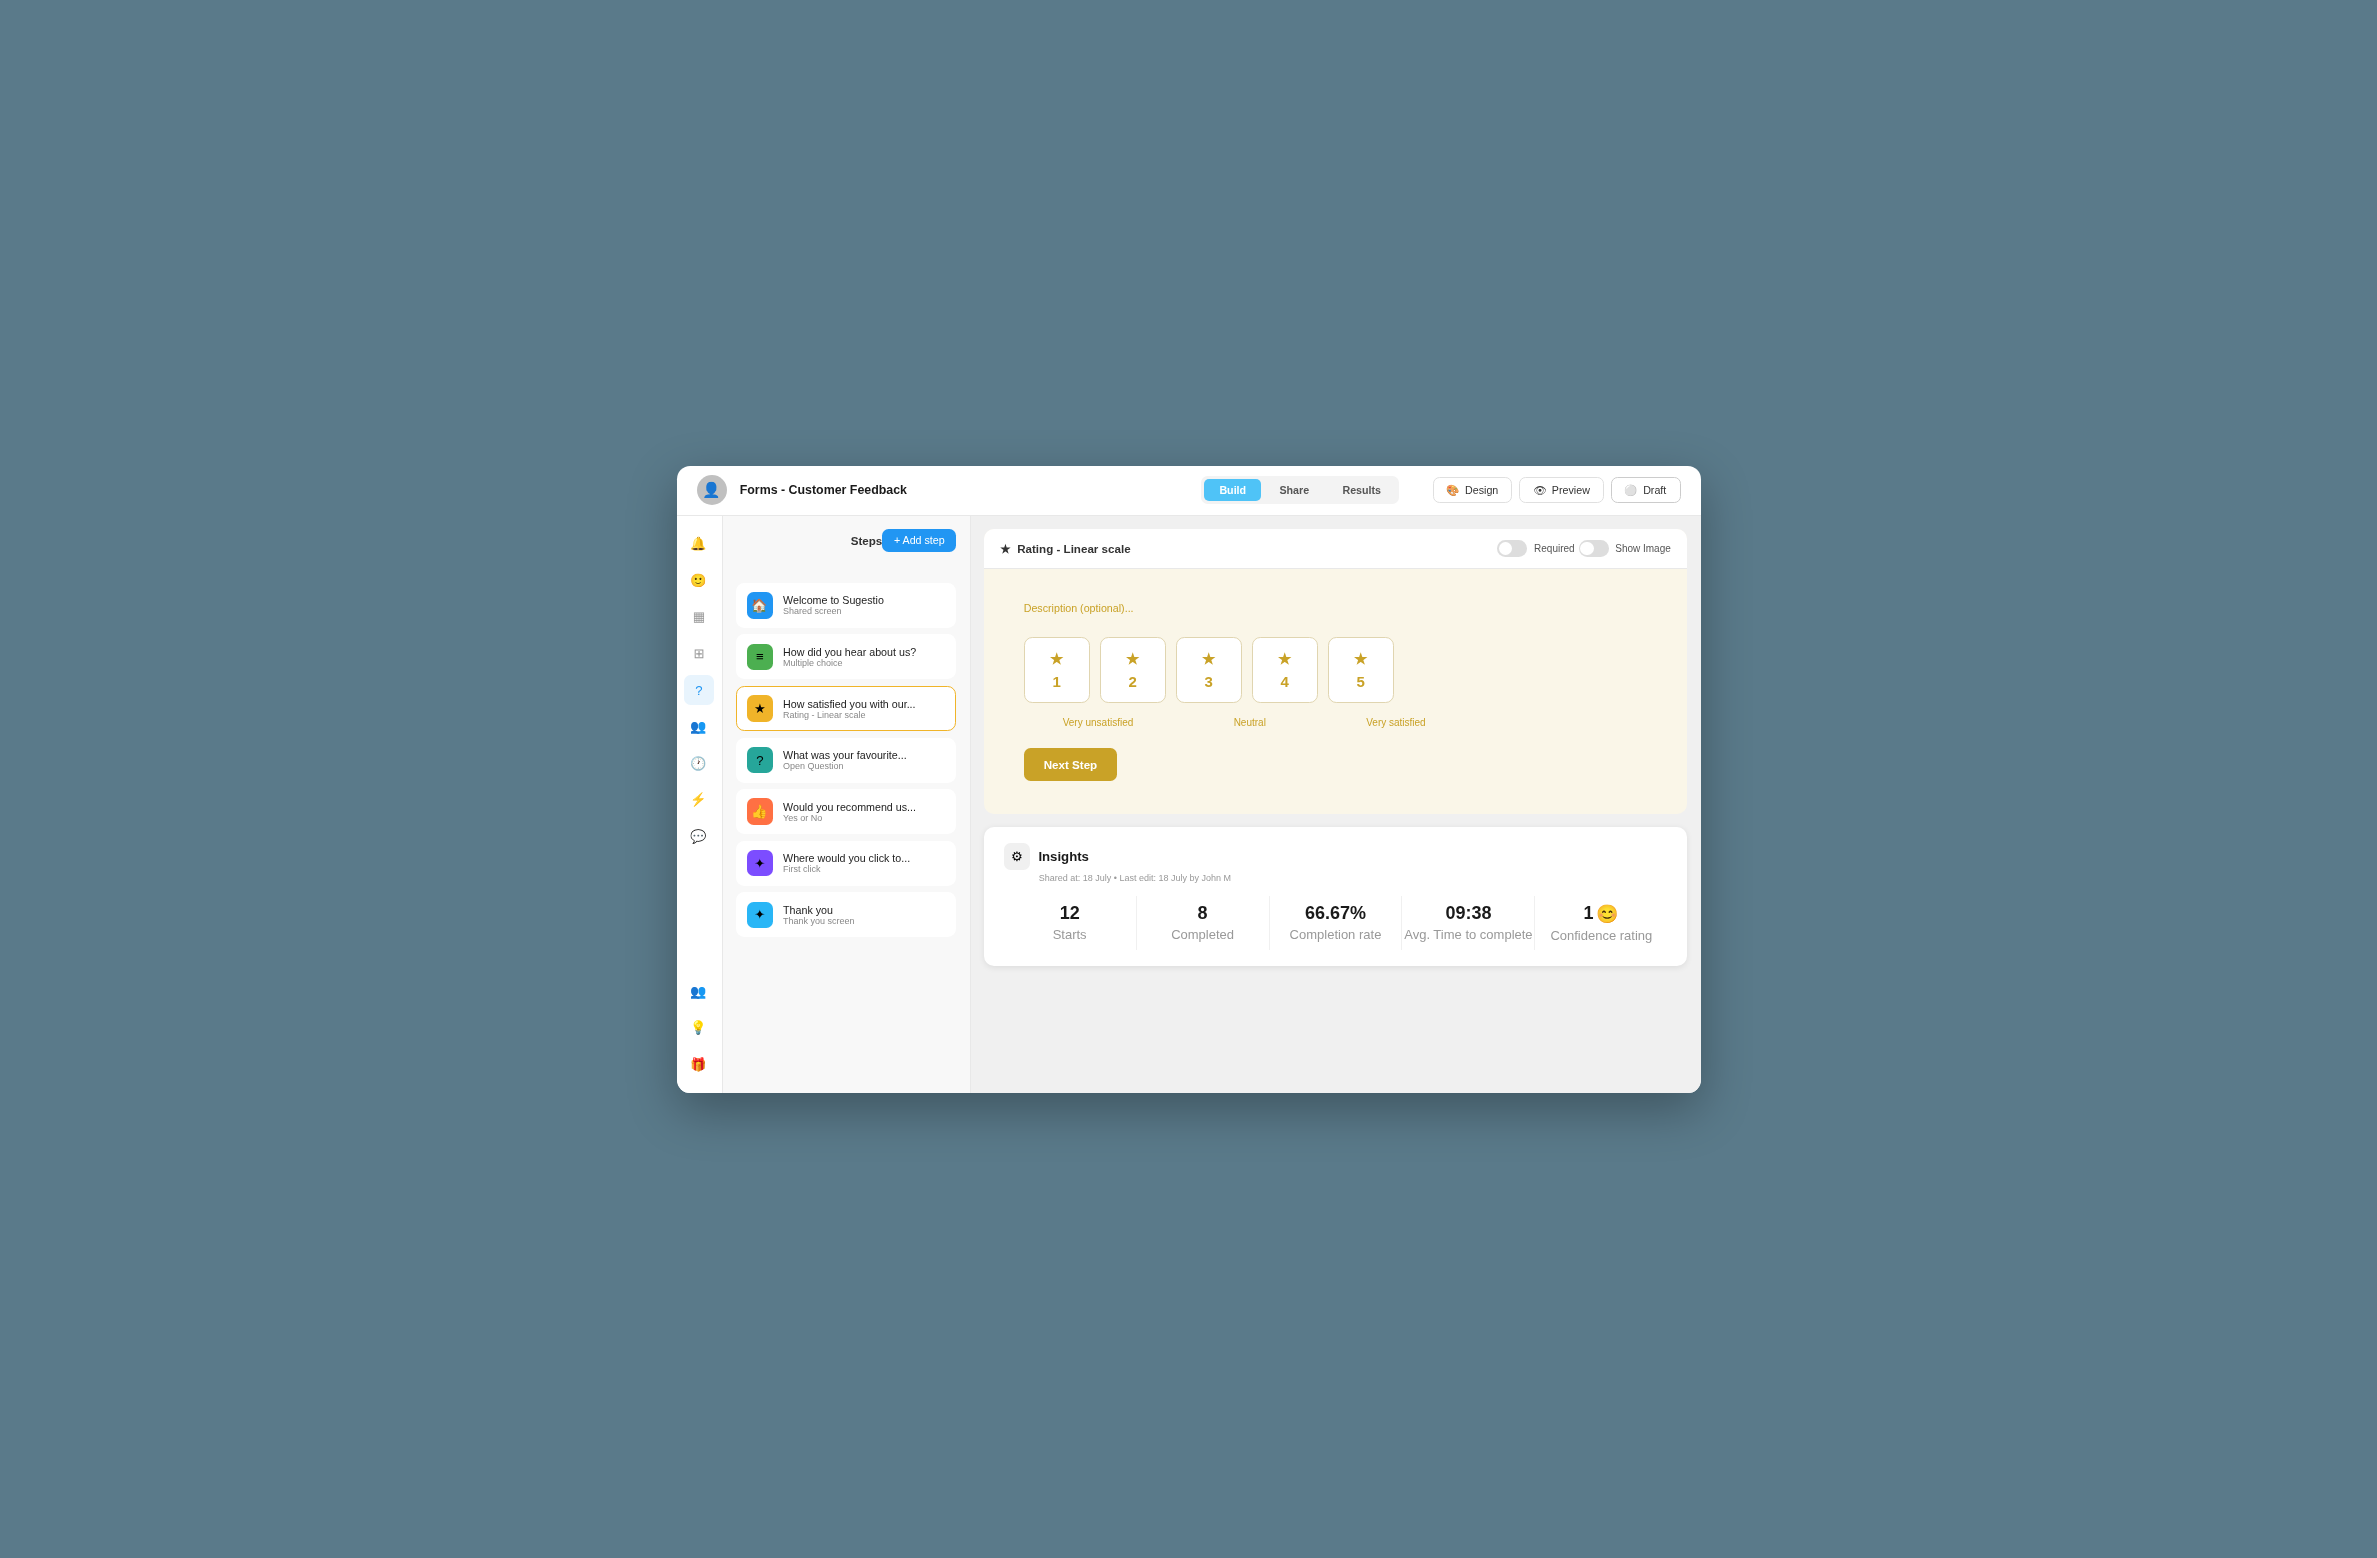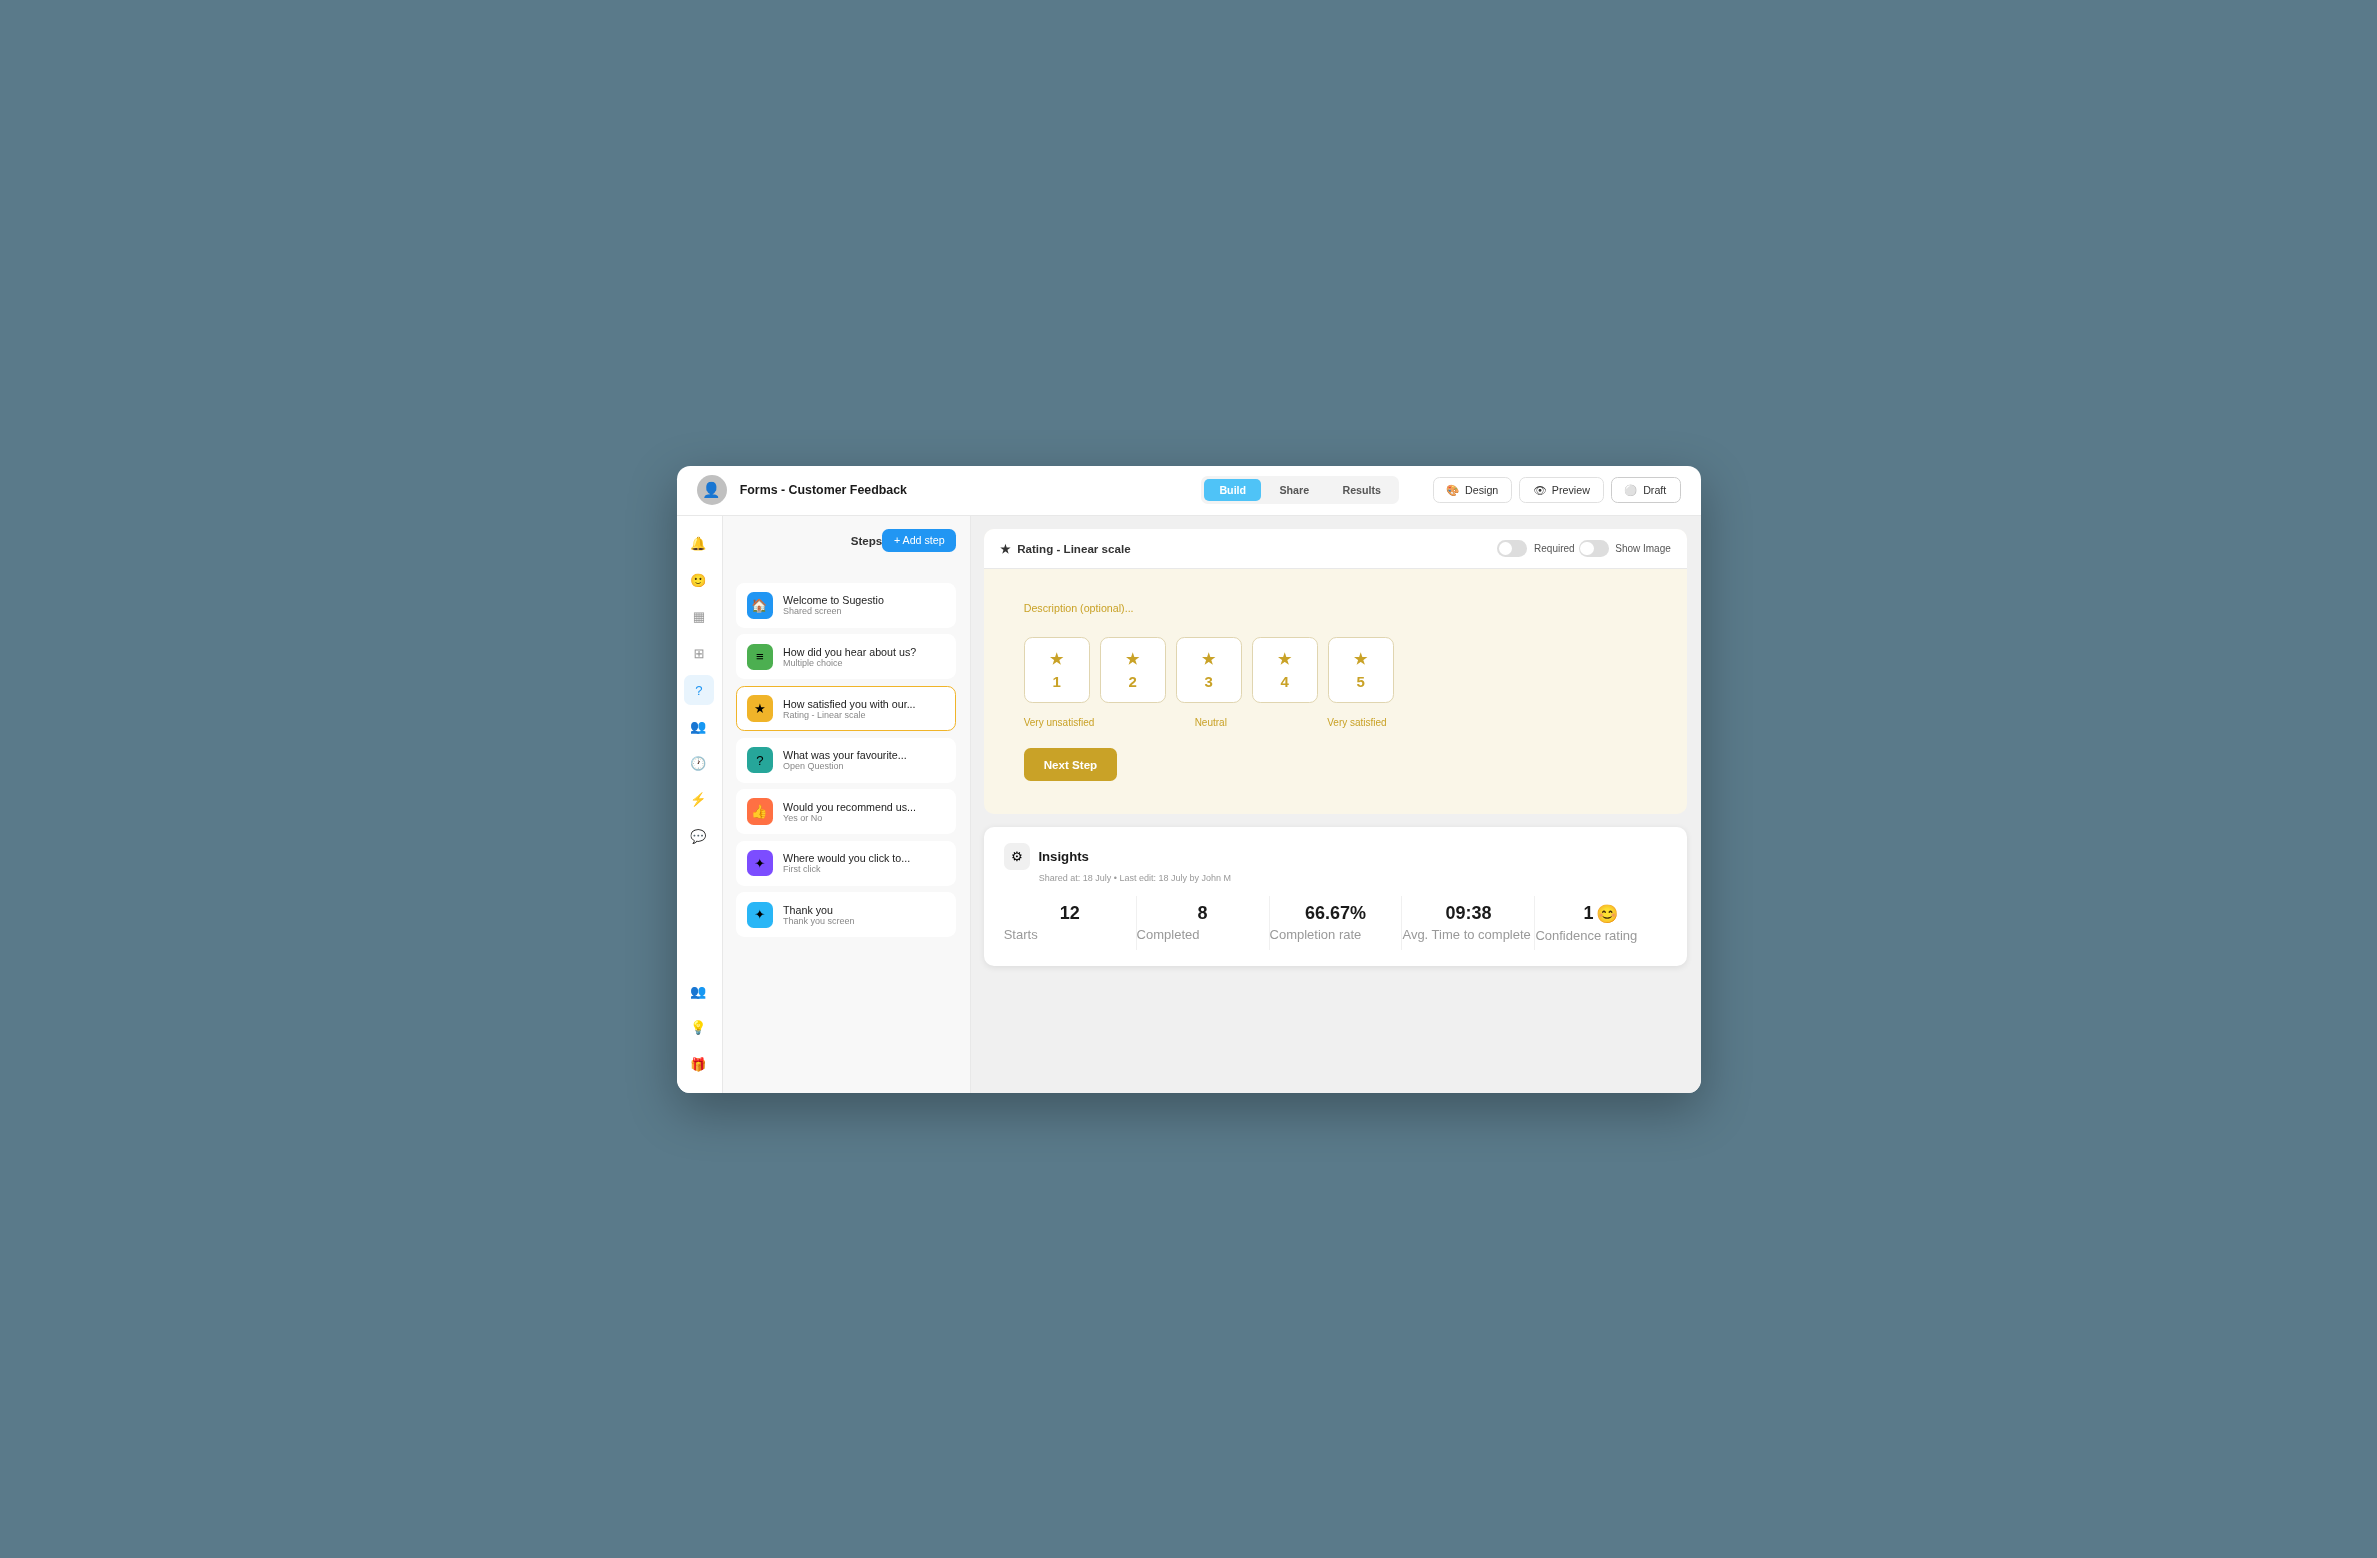--- a/index.html
+++ b/index.html
@@ -288,20 +288,21 @@
       cursor: pointer;
       font-size: 15px;
       color: #c9a227;
       font-weight: 600;
     }
     .rating-labels {
       display: flex;
       justify-content: space-between;
       max-width: 363px;
       margin-bottom: 20px;
+      margin-left: 39px;
     }
     .rating-label {
       font-size: 10px;
       color: #c9a227;
     }
     .next-step-btn {
       background: #c9a227;
       color: #fff;
       border: none;
       border-radius: 6.6px;
@@ -342,20 +343,21 @@
       color: #999;
       margin-bottom: 13.2px;
       margin-left: 35px;
     }
     .insights-stats {
       display: flex;
       gap: 0;
     }
     .stat-item {
       flex: 1;
+      text-align: center;
       border-right: 0.8px solid #f0f0f0;
       padding: 6.6px 0;
     }
     .stat-item:last-child {
       border-right: none;
     }
     .stat-value {
       font-size: 18px;
       font-weight: 700;
       color: #1a1a1a;

